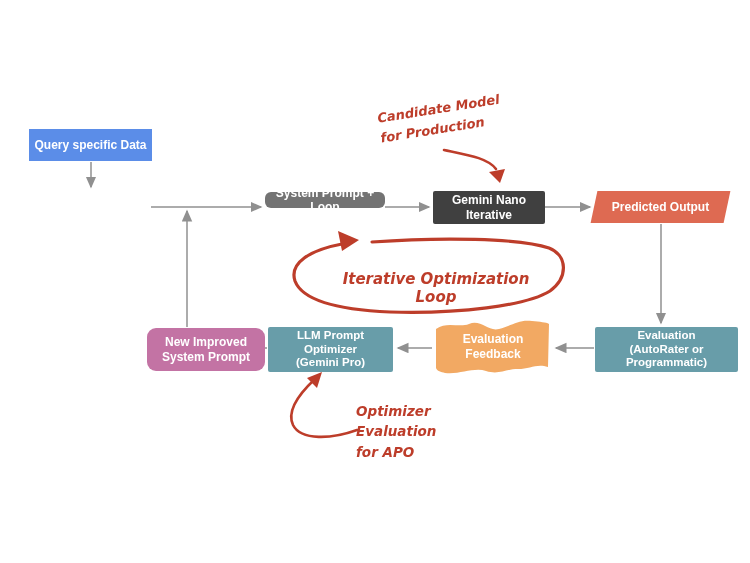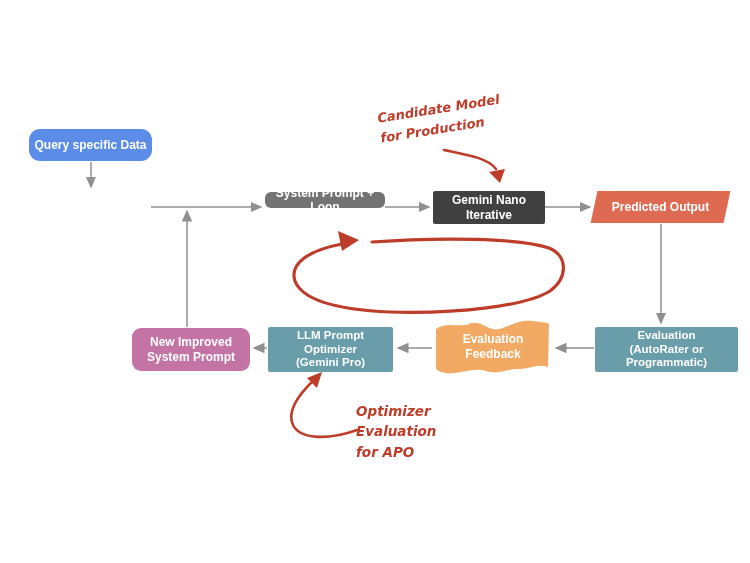--- a/index.html
+++ b/index.html
@@ -5,29 +5,29 @@
   html,body{margin:0;padding:0;background:#ffffff;}
   .canvas{position:relative;width:750px;height:563px;background:#ffffff;overflow:hidden;
           font-family:"Liberation Sans",sans-serif;}
   svg.overlay{position:absolute;left:0;top:0;width:750px;height:563px;}
 
   .node{position:absolute;display:flex;align-items:center;justify-content:center;
         text-align:center;color:#ffffff;font-weight:bold;font-size:12px;line-height:1.2;
         box-sizing:border-box;padding:2px 4px;}
   .node span{display:block;}
 
-  #query-data{left:29px;top:129px;width:123px;height:32px;background:#5B8DE8;border-radius:11px;}
+  #query-data{left:29px;top:129px;width:123px;height:32px;background:#5B8DE8;border-radius:0;}
   #initial-prompt{left:31px;top:191px;width:120px;height:34px;background:#BD6B95;border-radius:9px;}
   #sys-prompt-query{left:265px;top:192px;width:120px;height:16px;background:#737373;border-radius:6px;}
   #gemini-nano{left:433px;top:191px;width:112px;height:33px;background:#404040;border-radius:2px;}
   #predicted-output{left:594px;top:191px;width:133px;height:32px;background:#DE6A52;transform:skewX(-12deg);}
   #predicted-output .unskew{transform:skewX(12deg);width:100%;}
   #evaluation{left:595px;top:327px;width:143px;height:45px;background:#689DA9;border-radius:2px;font-size:11.5px;line-height:1.18;}
   #llm-optimizer{left:268px;top:327px;width:125px;height:45px;background:#689DA9;border-radius:2px;font-size:11.5px;line-height:1.18;}
-  #new-improved{left:132px;top:328px;width:118px;height:43px;background:#C373A4;border-radius:9px;}
+  #new-improved{left:147px;top:328px;width:118px;height:43px;background:#C373A4;border-radius:9px;}
 
   #eval-feedback{position:absolute;left:433px;top:318px;width:120px;height:58px;}
   #eval-feedback svg{position:absolute;left:0;top:0;width:120px;height:58px;}
   #eval-feedback .flag-text{position:absolute;left:0;top:2px;width:120px;height:54px;
       display:flex;flex-direction:column;align-items:center;justify-content:center;
       color:#ffffff;font-weight:bold;font-size:12px;line-height:1.25;text-align:center;}
 
   .hand{position:absolute;color:#BD3D2A;font-family:"DejaVu Sans",cursive;
         font-style:italic;font-weight:600;}
   #candidate-note{left:376px;top:109px;font-size:13px;line-height:1.55;
@@ -127,20 +127,21 @@
       <span>New Improved</span>
       <span>System Prompt</span>
     </div>
   </div>
 
   <div class="hand" id="candidate-note">
     <span>Candidate Model</span>
     <span>for Production</span>
   </div>
 
+  <div class="hand" id="loop-label">Iterative Optimization Loop</div>
 
   <div class="hand" id="optimizer-note">
     <span>Optimizer</span>
     <span>Evaluation</span>
     <span>for APO</span>
   </div>
 
 </div>
 
 </body></html>

